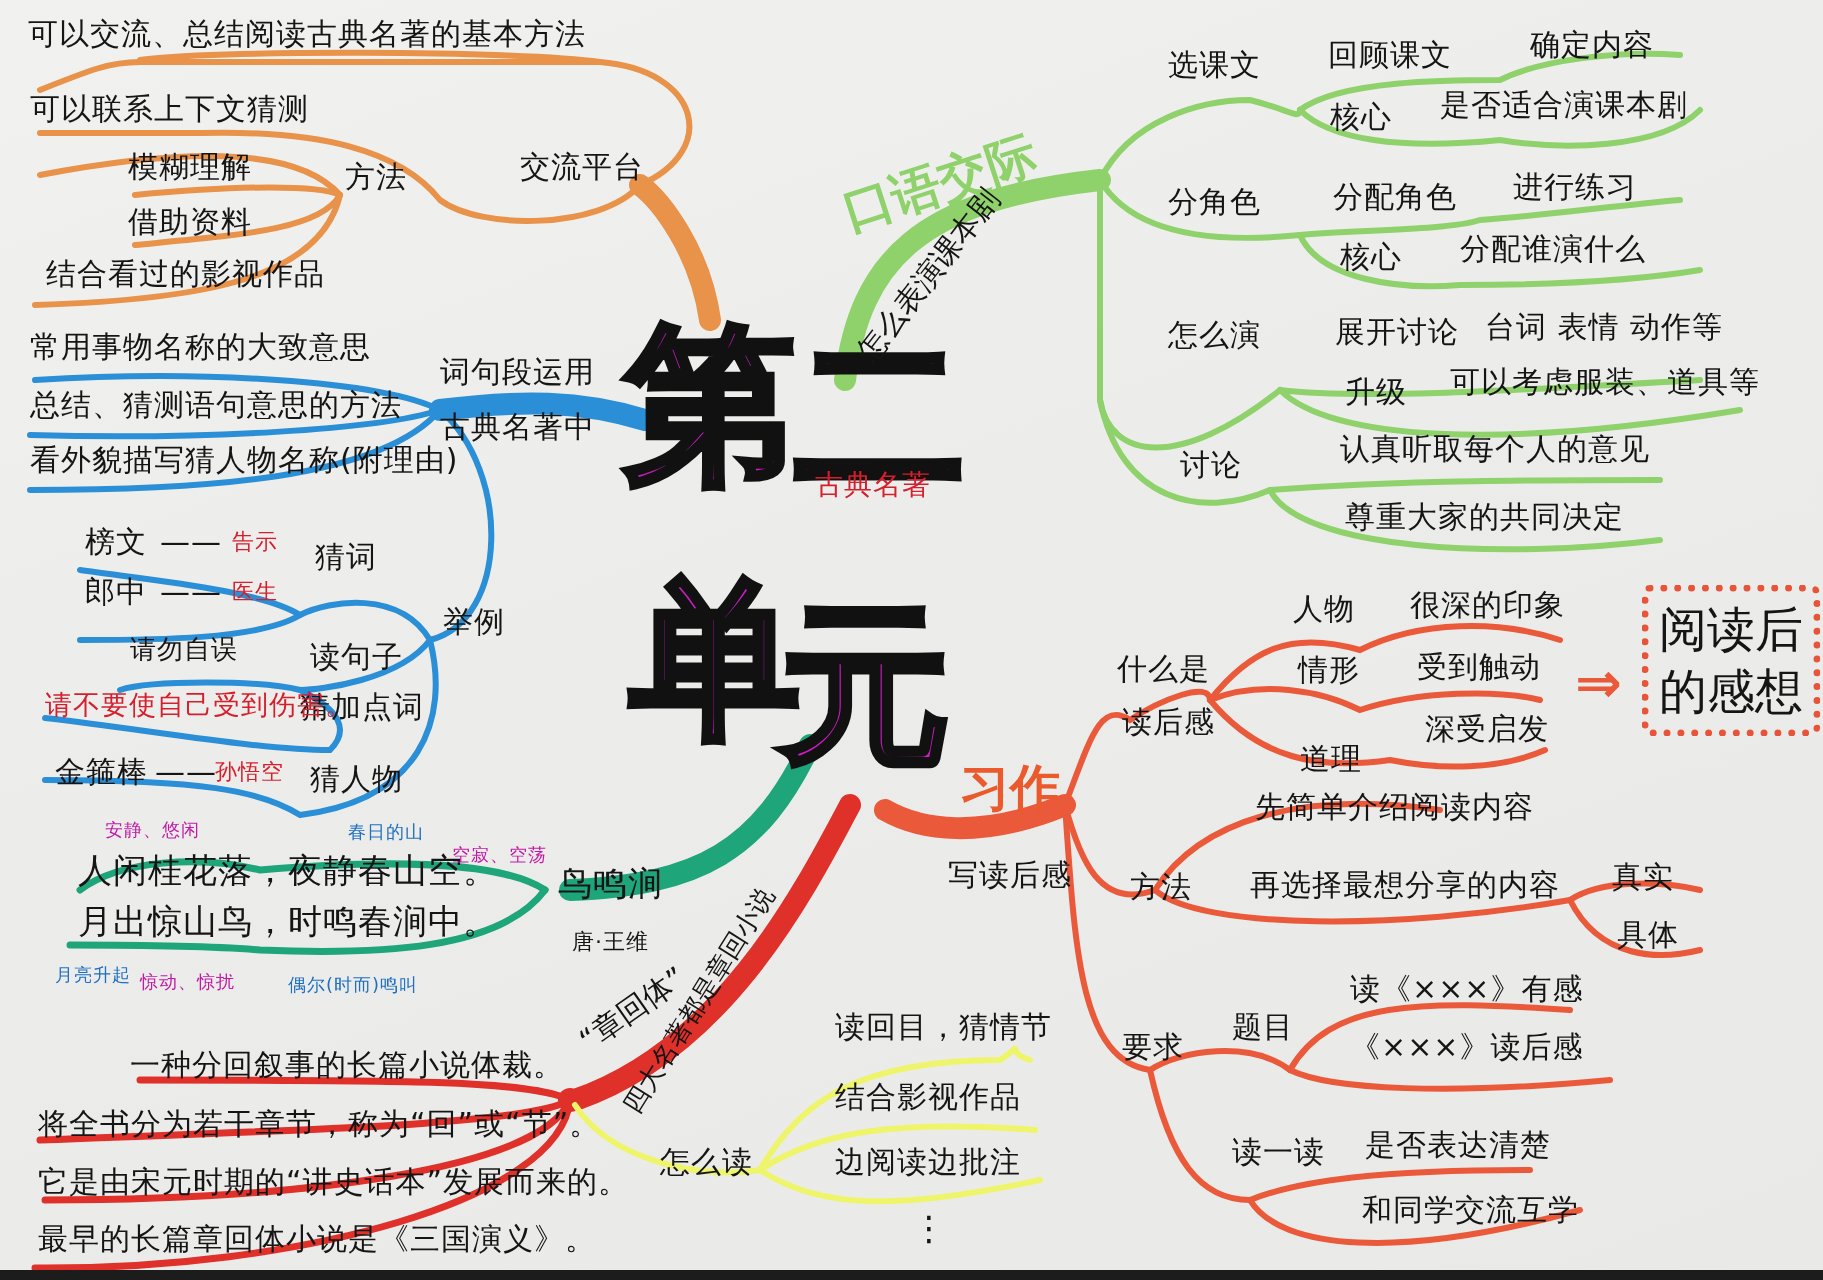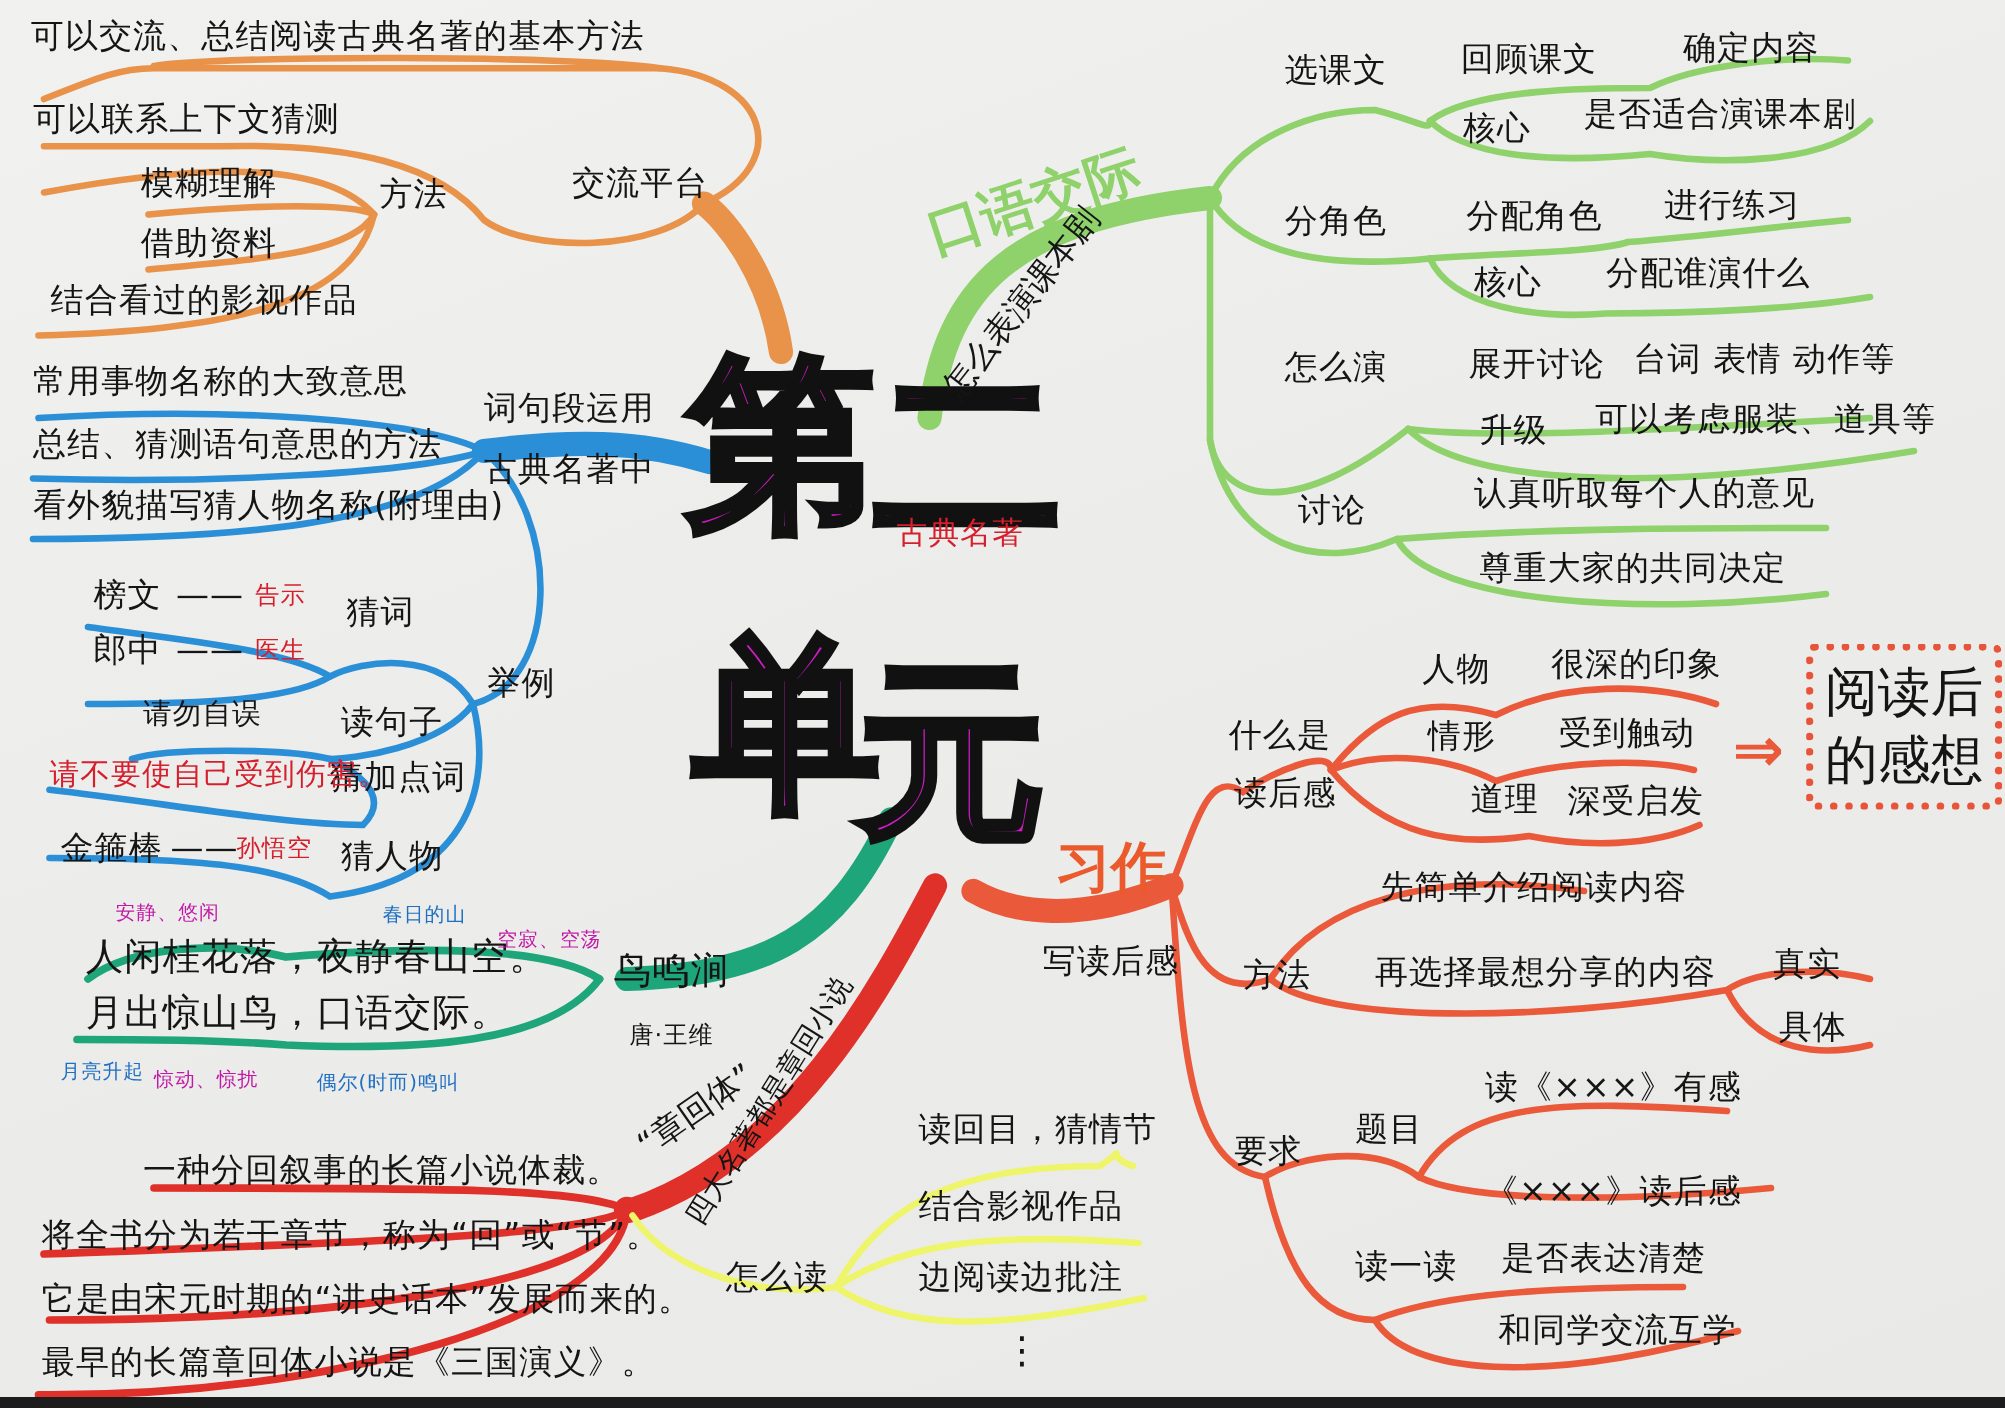--- a/index.html
+++ b/index.html
@@ -151,21 +151,21 @@
     <span class="t" style="left:310px;top:762px;">猜人物</span>
     <span class="t" style="left:55px;top:755px;">金箍棒</span>
     <span class="t" style="left:155px;top:755px;">——</span>
     <span class="t red s" style="left:215px;top:760px;">孙悟空</span>
   </div>
 
   <div>
     <span class="t" style="left:558px;top:865px;font-size:34px;">鸟鸣涧</span>
     <span class="t s" style="left:572px;top:930px;">唐·王维</span>
     <span class="t" style="left:78px;top:852px;font-size:34px;">人闲桂花落，夜静春山空。</span>
-    <span class="t" style="left:78px;top:903px;font-size:34px;">月出惊山鸟，口语交际。</span>
+    <span class="t" style="left:78px;top:903px;font-size:34px;">月出惊山鸟，时鸣春涧中。</span>
     <span class="t magenta xs" style="left:105px;top:820px;">安静、悠闲</span>
     <span class="t blue xs" style="left:348px;top:822px;">春日的山</span>
     <span class="t magenta xs" style="left:452px;top:845px;">空寂、空荡</span>
     <span class="t blue xs" style="left:55px;top:965px;">月亮升起</span>
     <span class="t magenta xs" style="left:140px;top:972px;text-align:right;">惊动、惊扰</span>
     <span class="t blue xs" style="left:288px;top:975px;">偶尔(时而)鸣叫</span>
   </div>
 
   <div>
     <span class="rot-red2" style="left:595px;top:1020px;">“章回体”</span>
@@ -211,37 +211,37 @@
   <div>
     <span class="branch-label-orange" style="left:960px;top:755px;">习作</span>
     <span class="t" style="left:948px;top:858px;">写读后感</span>
 
     <span class="t" style="left:1117px;top:652px;">什么是</span>
     <span class="t" style="left:1122px;top:705px;">读后感</span>
     <span class="t" style="left:1293px;top:592px;">人物</span>
     <span class="t" style="left:1410px;top:588px;">很深的印象</span>
     <span class="t" style="left:1298px;top:653px;">情形</span>
     <span class="t" style="left:1417px;top:650px;">受到触动</span>
-    <span class="t" style="left:1300px;top:710px;margin-left:37px;">道理</span>
+    <span class="t" style="left:1300px;top:742px;">道理</span>
     <span class="t" style="left:1425px;top:712px;">深受启发</span>
     <span class="arrow" style="left:1575px;top:650px;">⇒</span>
     <div class="dotted-box" style="left:1642px;top:585px;">
       <div>阅读后</div>
       <div>的感想</div>
     </div>
 
     <span class="t" style="left:1130px;top:870px;">方法</span>
     <span class="t" style="left:1255px;top:790px;">先简单介绍阅读内容</span>
     <span class="t" style="left:1250px;top:868px;">再选择最想分享的内容</span>
     <span class="t" style="left:1612px;top:860px;">真实</span>
     <span class="t" style="left:1617px;top:918px;">具体</span>
 
     <span class="t" style="left:1122px;top:1030px;text-align:right;">要求</span>
     <span class="t" style="left:1232px;top:1010px;">题目</span>
     <span class="t" style="left:1350px;top:972px;">读《×××》有感</span>
-    <span class="t" style="left:1350px;top:1030px;margin-top:37px;">《×××》读后感</span>
+    <span class="t" style="left:1350px;top:1030px;">《×××》读后感</span>
     <span class="t" style="left:1232px;top:1135px;">读一读</span>
     <span class="t" style="left:1365px;top:1128px;">是否表达清楚</span>
     <span class="t" style="left:1362px;top:1193px;">和同学交流互学</span>
   </div>
 
   <div class="bottom-edge"></div>
 </div>
 
 </body></html>

